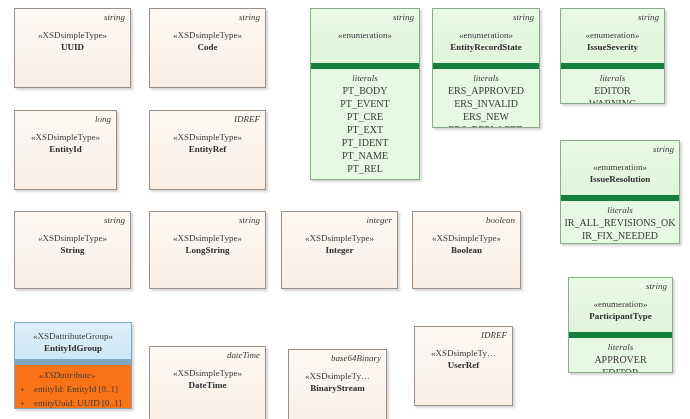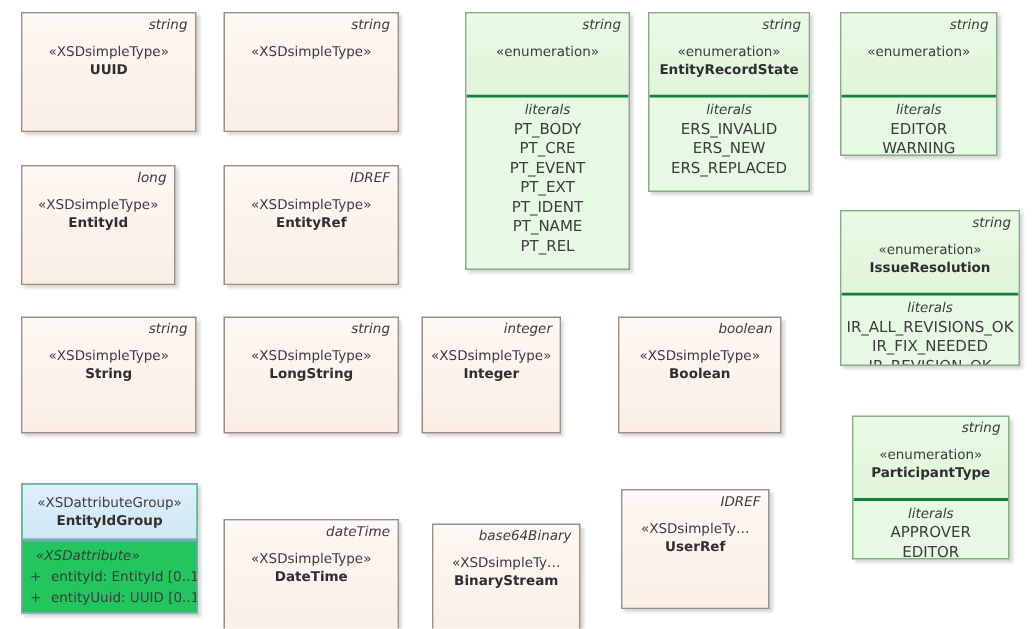--- a/index.html
+++ b/index.html
@@ -24,28 +24,29 @@
   }
 
   
   .node {
     position: absolute;
     box-sizing: border-box;
     border: 1px solid #9a8e86;
     box-shadow: 2px 2px 2px rgba(0,0,0,0.16);
     background: #fdf6f0;
     overflow: hidden;
+    font-family: Liberation Serif, serif;
   }
   .node.green {
     border-color: #86ad86;
     background: #e6f9e2;
   }
   .node.blue {
     border-color: #7fa7c0;
-    background: #22c55e;
+    background: #f97316;
   }
 
   
   .hdr {
     position: relative;
     box-sizing: border-box;
     padding: 3px 5px 5px 5px;
     text-align: center;
   }
   .node.green > .hdr {
@@ -82,39 +83,39 @@
     font-size: 9px;
     font-weight: bold;
     line-height: 13px;
     color: #2f2f2f;
     white-space: nowrap;
   }
 
   
   .compartment {
     box-sizing: border-box;
-    border-top: 2px solid #15803d;
+    border-top: 6px solid #15803d;
     padding: 3px 0 5px 0;
     text-align: center;
   }
   .node.blue .compartment {
     border-top-color: #7fa7c0;
     text-align: left;
     padding: 4px 0 5px 0;
   }
   .compartment-label {
     display: block;
     font-style: italic;
     font-size: 9px;
     line-height: 12px;
     color: #3c3c3c;
   }
   .node.blue .compartment-label {
     text-align: left;
-    padding-left: 9px;
+    padding-left: 24px;
     margin-bottom: 1px;
   }
   .literal {
     display: block;
     font-size: 10px;
     line-height: 13px;
     color: #3c3c3c;
     white-space: nowrap;
   }
   .attr-row {
@@ -140,20 +141,21 @@
       <div class="hdr" style="height: 79px;">
         <span class="basetype">string</span>
         <span class="stereo">«XSDsimpleType»</span>
         <span class="cname">UUID</span>
       </div>
     </div>
     <div class="node" style="left: 149px; top: 8px; width: 117px; height: 80px;">
       <div class="hdr" style="height: 79px;">
         <span class="basetype">string</span>
         <span class="stereo">«XSDsimpleType»</span>
+        <span class="cname">Code</span>
       </div>
     </div>
     <div class="node" style="left: 14px; top: 110px; width: 103px; height: 80px;">
       <div class="hdr" style="height: 79px;">
         <span class="basetype">long</span>
         <span class="stereo">«XSDsimpleType»</span>
         <span class="cname">EntityId</span>
       </div>
     </div>
     <div class="node" style="left: 149px; top: 110px; width: 117px; height: 80px;">
@@ -170,21 +172,21 @@
         <span class="cname">String</span>
       </div>
     </div>
     <div class="node" style="left: 149px; top: 211px; width: 117px; height: 78px;">
       <div class="hdr" style="height: 77px;">
         <span class="basetype">string</span>
         <span class="stereo">«XSDsimpleType»</span>
         <span class="cname">LongString</span>
       </div>
     </div>
-    <div class="node" style="left: 281px; top: 211px; width: 93px; height: 78px;">
+    <div class="node" style="left: 281px; top: 211px; width: 117px; height: 78px;">
       <div class="hdr" style="height: 77px;">
         <span class="basetype">integer</span>
         <span class="stereo">«XSDsimpleType»</span>
         <span class="cname">Integer</span>
       </div>
     </div>
     <div class="node" style="left: 412px; top: 211px; width: 109px; height: 78px;">
       <div class="hdr" style="height: 77px;">
         <span class="basetype">boolean</span>
         <span class="stereo">«XSDsimpleType»</span>
@@ -213,45 +215,47 @@
       </div>
     </div>
     <div class="node green" style="left: 310px; top: 8px; width: 110px; height: 172px;">
       <div class="hdr" style="height: 54px;">
         <span class="basetype">string</span>
         <span class="stereo">«enumeration»</span>
       </div>
       <div class="compartment">
         <span class="compartment-label">literals</span>
         <span class="literal">PT_BODY</span>
+        <span class="literal">PT_EVENT</span>
         <span class="literal">PT_CRE</span>
-        <span class="literal">PT_EVENT</span>
         <span class="literal">PT_EXT</span>
         <span class="literal">PT_IDENT</span>
         <span class="literal">PT_NAME</span>
         <span class="literal">PT_REL</span>
       </div>
     </div>
     <div class="node green" style="left: 432px; top: 8px; width: 108px; height: 120px;">
       <div class="hdr" style="height: 54px;">
         <span class="basetype">string</span>
         <span class="stereo">«enumeration»</span>
         <span class="cname">EntityRecordState</span>
       </div>
       <div class="compartment">
         <span class="compartment-label">literals</span>
+        <span class="literal">ERS_APPROVED</span>
         <span class="literal">ERS_INVALID</span>
         <span class="literal">ERS_NEW</span>
         <span class="literal">ERS_REPLACED</span>
       </div>
     </div>
     <div class="node green" style="left: 560px; top: 8px; width: 105px; height: 96px;">
       <div class="hdr" style="height: 54px;">
         <span class="basetype">string</span>
         <span class="stereo">«enumeration»</span>
+        <span class="cname">IssueSeverity</span>
       </div>
       <div class="compartment">
         <span class="compartment-label">literals</span>
         <span class="literal">EDITOR</span>
         <span class="literal">WARNING</span>
       </div>
     </div>
     <div class="node green" style="left: 560px; top: 140px; width: 120px; height: 104px;">
       <div class="hdr" style="height: 54px;">
         <span class="basetype">string</span>

